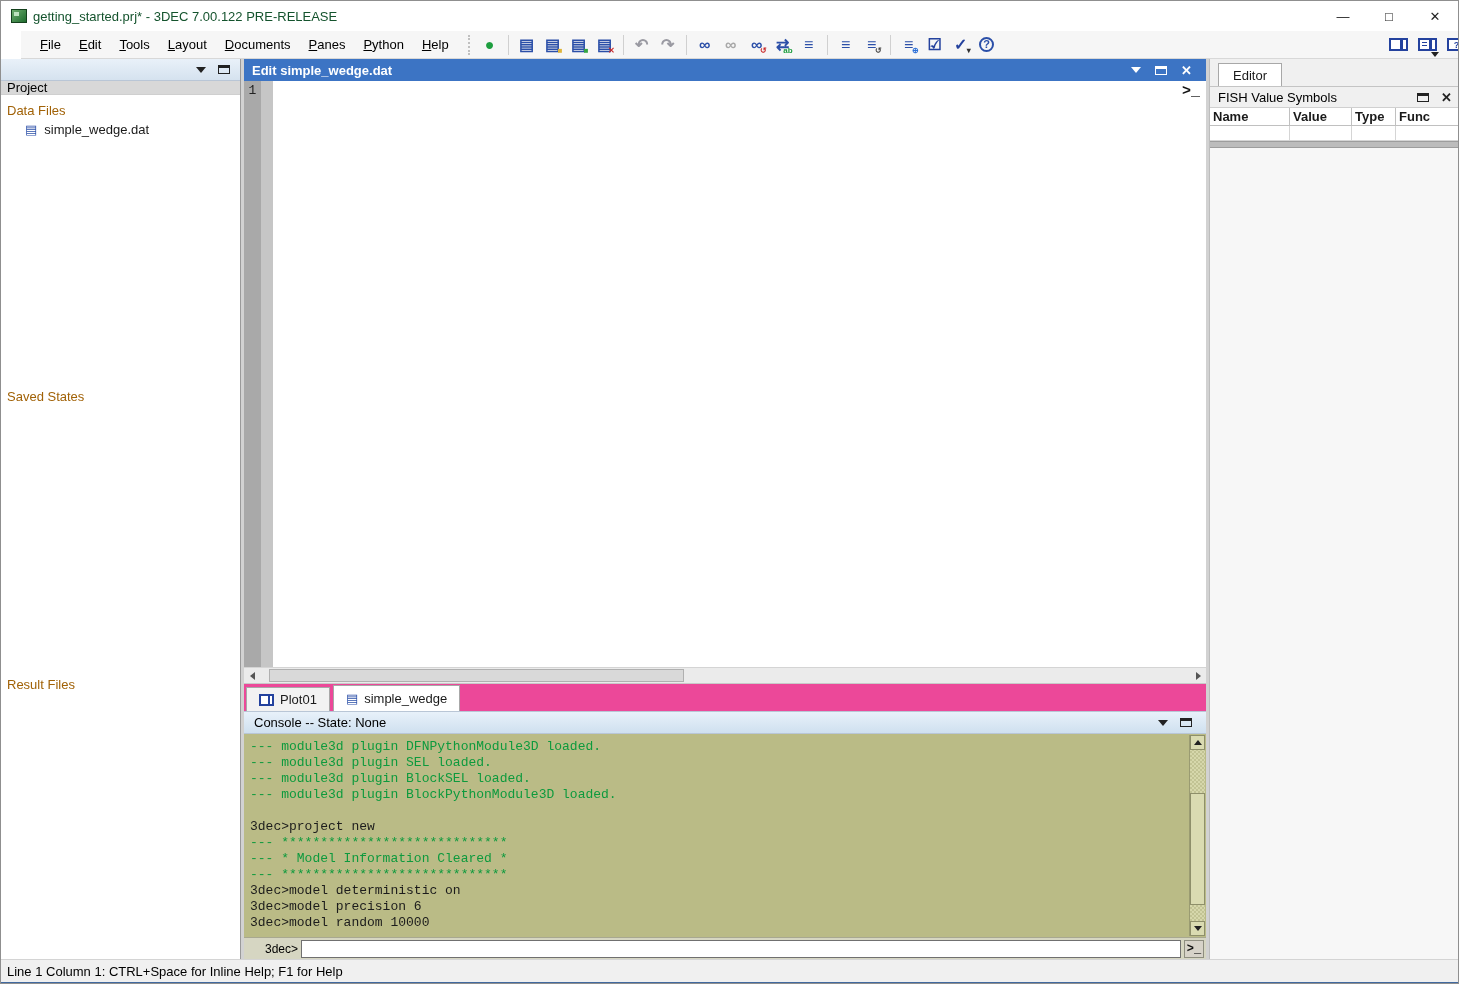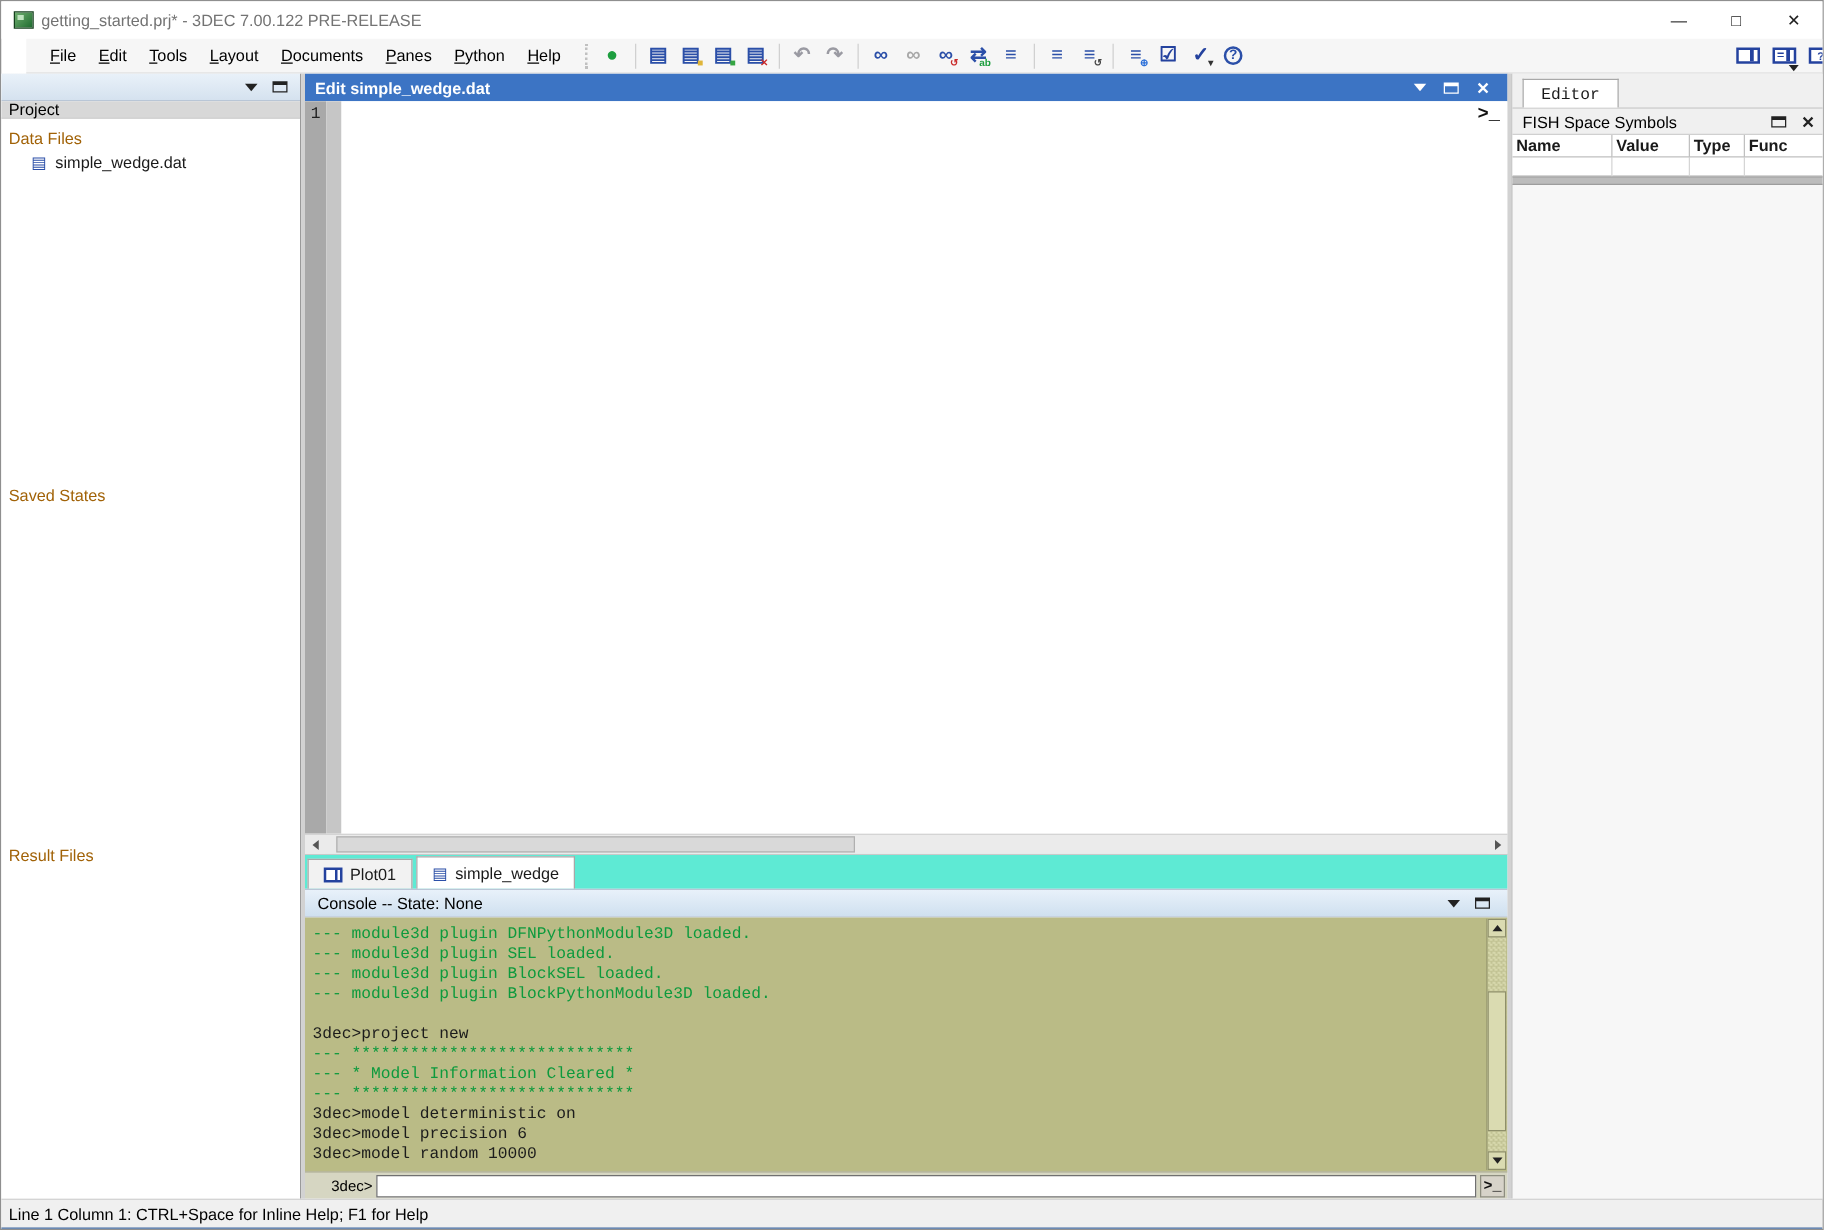--- a/index.html
+++ b/index.html
@@ -7,21 +7,21 @@
   .app{position:relative;width:1459px;height:984px;background:#fff;
        font-family:"Liberation Sans",sans-serif;font-size:13px;color:#1a1a1a;
        overflow:hidden;border:1px solid #8f8f8f;}
 
   
   .titlebar{position:absolute;left:0;top:0;width:100%;height:30px;background:#ffffff;
             display:flex;align-items:center;}
   .app-icon{width:16px;height:14px;margin:0 6px 0 10px;background:linear-gradient(135deg,#6fae6f,#1e6b2e);
             border:1px solid #14401c;position:relative;}
   .app-icon::after{content:"";position:absolute;left:2px;top:2px;right:7px;bottom:6px;background:#bfe3bf;}
-  .title-text{font-size:13px;color:#737373;}
+  .title-text{font-size:13px;color:#14532d;}
   .win-controls{margin-left:auto;display:flex;height:100%;}
   .winbtn{width:46px;height:100%;display:flex;align-items:center;justify-content:center;
           font-size:13px;color:#222;cursor:default;}
 
   
   .menubar-row{position:absolute;left:0;top:30px;width:100%;height:28px;background:#f6f6f6;
                border-bottom:1px solid #d8d8d8;display:flex;align-items:center;margin-left:20px;}
   .menus{display:flex;align-items:center;padding-left:10px;}
   .menu-item{padding:4px 9px;color:#000;}
   .menu-item u{text-decoration:underline;}
@@ -84,21 +84,21 @@
   .prompt-glyph{position:absolute;top:2px;right:6px;font-family:"Liberation Mono",monospace;
                 font-size:15px;font-weight:bold;color:#111;}
   .hscroll{height:16px;background:#ebebeb;border-top:1px solid #d4d4d4;position:relative;}
   .hs-arrow{position:absolute;top:0;width:16px;height:100%;background:#ebebeb;display:flex;align-items:center;justify-content:center;}
   .hs-arrow.left{left:0;} .hs-arrow.right{right:0;}
   .tri-left{width:0;height:0;border-top:4px solid transparent;border-bottom:4px solid transparent;border-right:5px solid #555;}
   .tri-right{width:0;height:0;border-top:4px solid transparent;border-bottom:4px solid transparent;border-left:5px solid #555;}
   .hs-thumb{position:absolute;left:25px;top:1px;height:13px;width:415px;background:#d9d9d9;border:1px solid #b0b0b0;}
 
   
-  .tabbar{height:28px;background:#5eead4;border-top:1px solid #c9c9c9;display:flex;align-items:flex-end;padding-left:2px;}
+  .tabbar{height:28px;background:#ec4899;border-top:1px solid #c9c9c9;display:flex;align-items:flex-end;padding-left:2px;}
   .doc-tab{height:24px;display:flex;align-items:center;gap:6px;padding:0 12px;border:1px solid #a8a8a8;
            border-bottom:none;background:#f2f2f2;margin-right:3px;font-size:13px;}
   .doc-tab.active{background:#fff;height:26px;}
   .plot-glyph{width:15px;height:12px;border:2px solid #24429e;background:#fff;position:relative;}
   .plot-glyph::after{content:"";position:absolute;top:0;bottom:0;right:2px;width:2px;background:#24429e;}
 
   
   .console-header{height:23px;background:linear-gradient(#e8f1fa,#cfe0ef);border-top:1px solid #b9c6d6;
                   border-bottom:1px solid #b9c6d6;display:flex;align-items:center;padding:0 10px;}
   .console-title{font-size:13px;color:#000;}
@@ -124,21 +124,21 @@
   .console-input{flex:1;height:18px;border:1px solid #707070;background:#fff;font-family:"Liberation Sans",sans-serif;
                  font-size:12px;padding:0 3px;outline:none;}
   .prompt-btn{width:20px;height:18px;margin-left:3px;background:#d7d3c9;border:1px solid #8e8e80;
               font-family:"Liberation Mono",monospace;font-size:12px;font-weight:bold;
               display:flex;align-items:center;justify-content:center;color:#111;}
 
   
   .right-panel{position:absolute;left:1208px;top:0;width:251px;height:100%;background:#f7f7f7;border-left:1px solid #bdbdbd;}
   .rp-tabrow{height:28px;background:#f0f0f0;display:flex;align-items:flex-end;padding-left:8px;border-bottom:1px solid #c4c4c4;}
   .rp-tab{height:23px;background:#fff;border:1px solid #a8a8a8;border-bottom:none;padding:0 14px;
-          display:flex;align-items:center;font-size:13px;font-family:Liberation Mono, monospace;}
+          display:flex;align-items:center;font-size:13px;}
   .fish-header{height:21px;background:#f0f0f0;border-bottom:1px solid #d0d0d0;display:flex;align-items:center;padding:0 8px;}
   .fish-title{font-size:13px;color:#000;}
   .fish-icons{margin-left:auto;display:flex;align-items:center;gap:12px;}
   .fish-icons .close-x{color:#222;}
   .fish-table{background:#fff;}
   .fish-cols,.fish-empty-row{display:flex;}
   .fish-col{font-weight:bold;font-size:13px;padding:1px 3px;border-right:1px solid #c0c0c0;border-bottom:1px solid #c0c0c0;}
   .fish-cell{height:15px;border-right:1px solid #d5d5d5;border-bottom:1px solid #d5d5d5;}
   .c0{width:80px;} .c1{width:62px;} .c2{width:44px;} .c3{flex:1;border-right:none;}
   .fish-strip{height:7px;background:#bcbcbc;border-top:1px solid #9d9d9d;border-bottom:1px solid #9d9d9d;}
@@ -372,21 +372,21 @@
 
     </div>
 
     <div class="v-split two"></div>
 
     <div class="right-panel">
       <div class="rp-tabrow">
         <span class="rp-tab">Editor</span>
       </div>
       <div class="fish-header">
-        <span class="fish-title">FISH Space Symbols</span>
+        <span class="fish-title">FISH Value Symbols</span>
         <span class="fish-icons">
           <span class="restore-box"></span>
           <span class="close-x">✕</span>
         </span>
       </div>
       <div class="fish-table">
         <div class="fish-cols" id="fish-cols">
             <span class="fish-col c0">Name</span>
             <span class="fish-col c1">Value</span>
             <span class="fish-col c2">Type</span>

